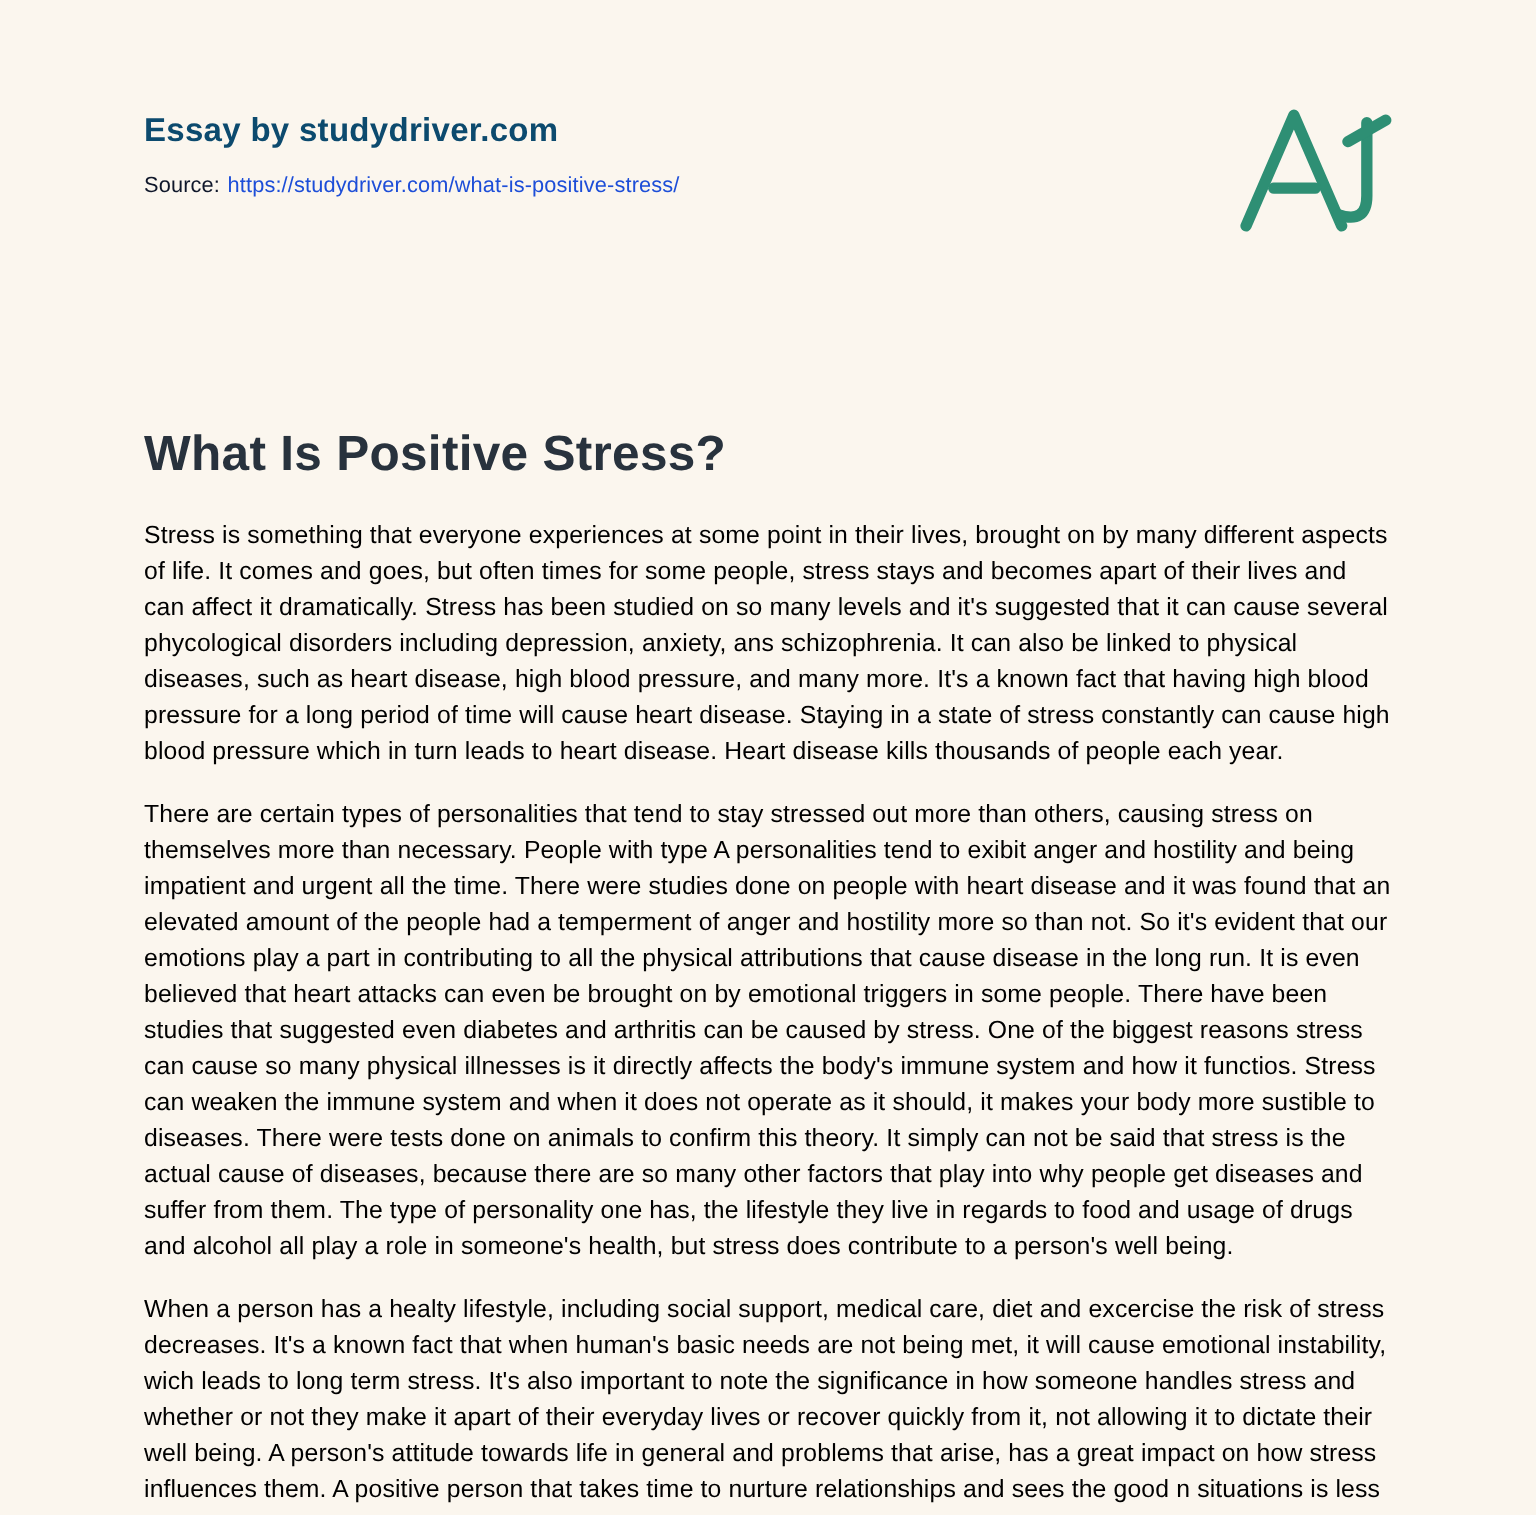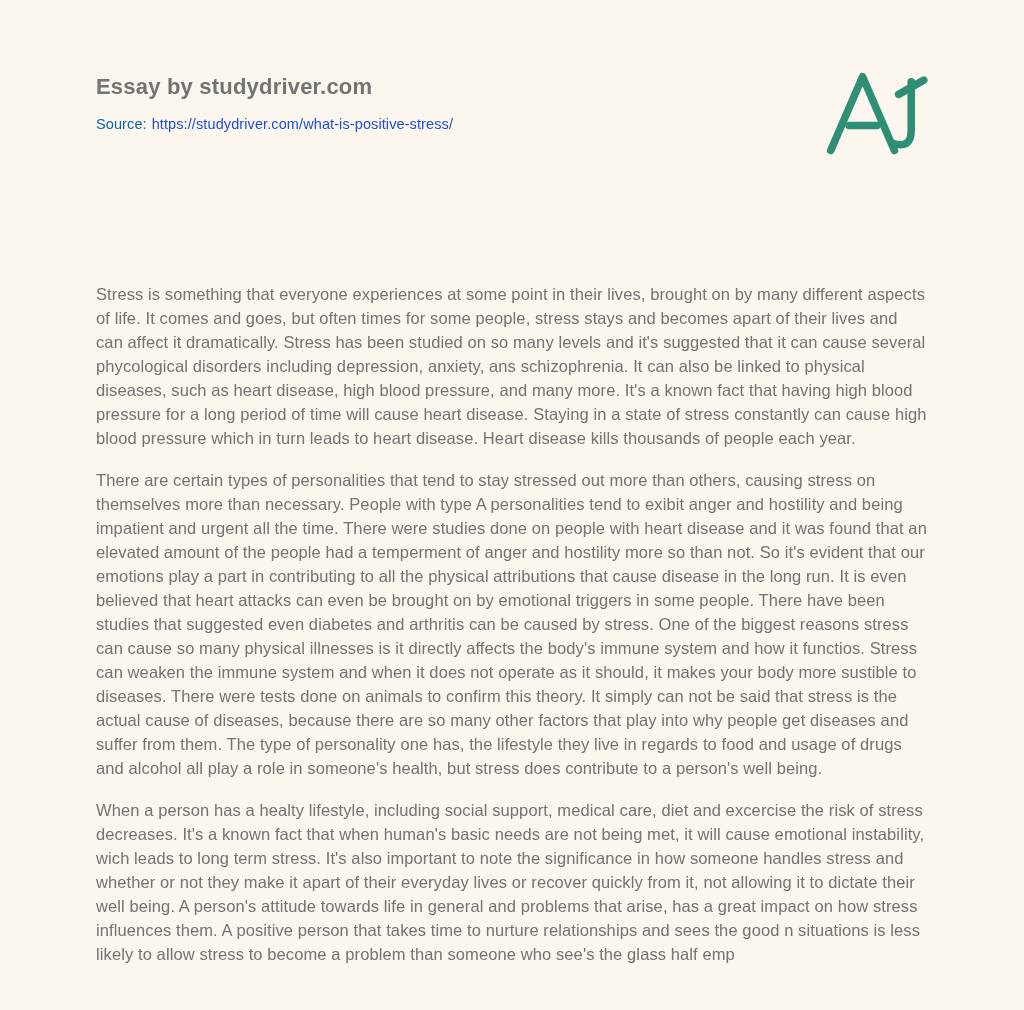--- a/index.html
+++ b/index.html
@@ -18,31 +18,31 @@
     position: relative;
   }
   .header {
     display: flex;
     justify-content: space-between;
     align-items: flex-start;
   }
   .byline {
     font-size: 22px;
     font-weight: 600;
-    color: #737373;
+    color: #0c4a6e;
     margin: 0 0 16px 0;
     letter-spacing: 0.2px;
   }
   .source-line {
     margin: 0;
     font-size: 14.5px;
     letter-spacing: 0.1px;
   }
   .source-label {
-    color: #0369a1;
+    color: #0f172a;
     margin-right: 5px;
   }
   .source-url {
     color: #1d4ed8;
     text-decoration: none;
     cursor: pointer;
   }
   .logo {
     margin-top: -6px;
     flex: 0 0 auto;
@@ -53,21 +53,21 @@
   .title {
     font-size: 33px;
     font-weight: 600;
     color: #28323d;
     margin: 0 0 24px 0;
     letter-spacing: 0.2px;
   }
   .para {
     font-size: 16.5px;
     line-height: 24px;
-    color: #737373;
+    color: #000000;
     margin: 0 0 18px 0;
     max-width: 836px;
     letter-spacing: 0.1px;
   }
 </style>
 </head>
 <body>
 
 <div class="page">
 
@@ -83,20 +83,21 @@
       <svg width="104" height="88" viewBox="0 0 124 104" fill="none" xmlns="http://www.w3.org/2000/svg" aria-hidden="true">
         <path d="M8 98 L46 10 L84 98" stroke="#2e8f74" stroke-width="9" stroke-linecap="round" stroke-linejoin="round" fill="none"></path>
         <path d="M30 68 L63 68" stroke="#2e8f74" stroke-width="9" stroke-linecap="round" fill="none"></path>
         <path d="M104 16 L104 74 Q104 97 81 89" stroke="#2e8f74" stroke-width="9" stroke-linecap="round" fill="none"></path>
         <path d="M89 31 L119 14" stroke="#2e8f74" stroke-width="9" stroke-linecap="round" fill="none"></path>
       </svg>
     </div>
   </div>
 
   <main class="article">
+    <h1 class="title">What Is Positive Stress?</h1>
 
     <p class="para">Stress is something that everyone experiences at some point in their lives, brought on by many different aspects of life. It comes and goes, but often times for some people, stress stays and becomes apart of their lives and can affect it dramatically. Stress has been studied on so many levels and it's suggested that it can cause several phycological disorders including depression, anxiety, ans schizophrenia. It can also be linked to physical diseases, such as heart disease, high blood pressure, and many more. It's a known fact that having high blood pressure for a long period of time will cause heart disease. Staying in a state of stress constantly can cause high blood pressure which in turn leads to heart disease. Heart disease kills thousands of people each year.</p>
 
     <p class="para">There are certain types of personalities that tend to stay stressed out more than others, causing stress on themselves more than necessary. People with type A personalities tend to exibit anger and hostility and being impatient and urgent all the time. There were studies done on people with heart disease and it was found that an elevated amount of the people had a temperment of anger and hostility more so than not. So it's evident that our emotions play a part in contributing to all the physical attributions that cause disease in the long run. It is even believed that heart attacks can even be brought on by emotional triggers in some people. There have been studies that suggested even diabetes and arthritis can be caused by stress. One of the biggest reasons stress can cause so many physical illnesses is it directly affects the body's immune system and how it functios. Stress can weaken the immune system and when it does not operate as it should, it makes your body more sustible to diseases. There were tests done on animals to confirm this theory. It simply can not be said that stress is the actual cause of diseases, because there are so many other factors that play into why people get diseases and suffer from them. The type of personality one has, the lifestyle they live in regards to food and usage of drugs and alcohol all play a role in someone's health, but stress does contribute to a person's well being.</p>
 
     <p class="para">When a person has a healty lifestyle, including social support, medical care, diet and excercise the risk of stress decreases. It's a known fact that when human's basic needs are not being met, it will cause emotional instability, wich leads to long term stress. It's also important to note the significance in how someone handles stress and whether or not they make it apart of their everyday lives or recover quickly from it, not allowing it to dictate their well being. A person's attitude towards life in general and problems that arise, has a great impact on how stress influences them. A positive person that takes time to nurture relationships and sees the good n situations is less likely to allow stress to become a problem than someone who see's the glass half emp</p>
   </main>
 
 </div>
 

